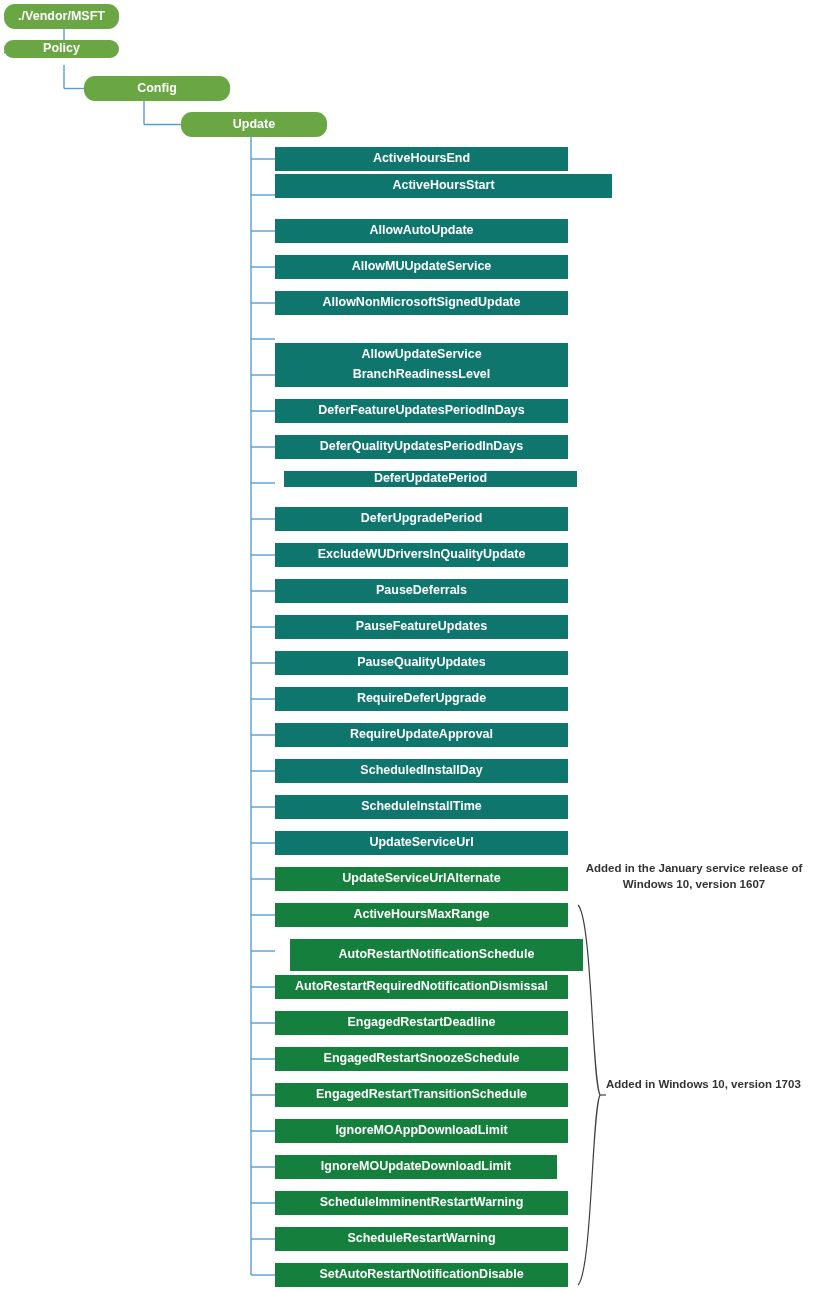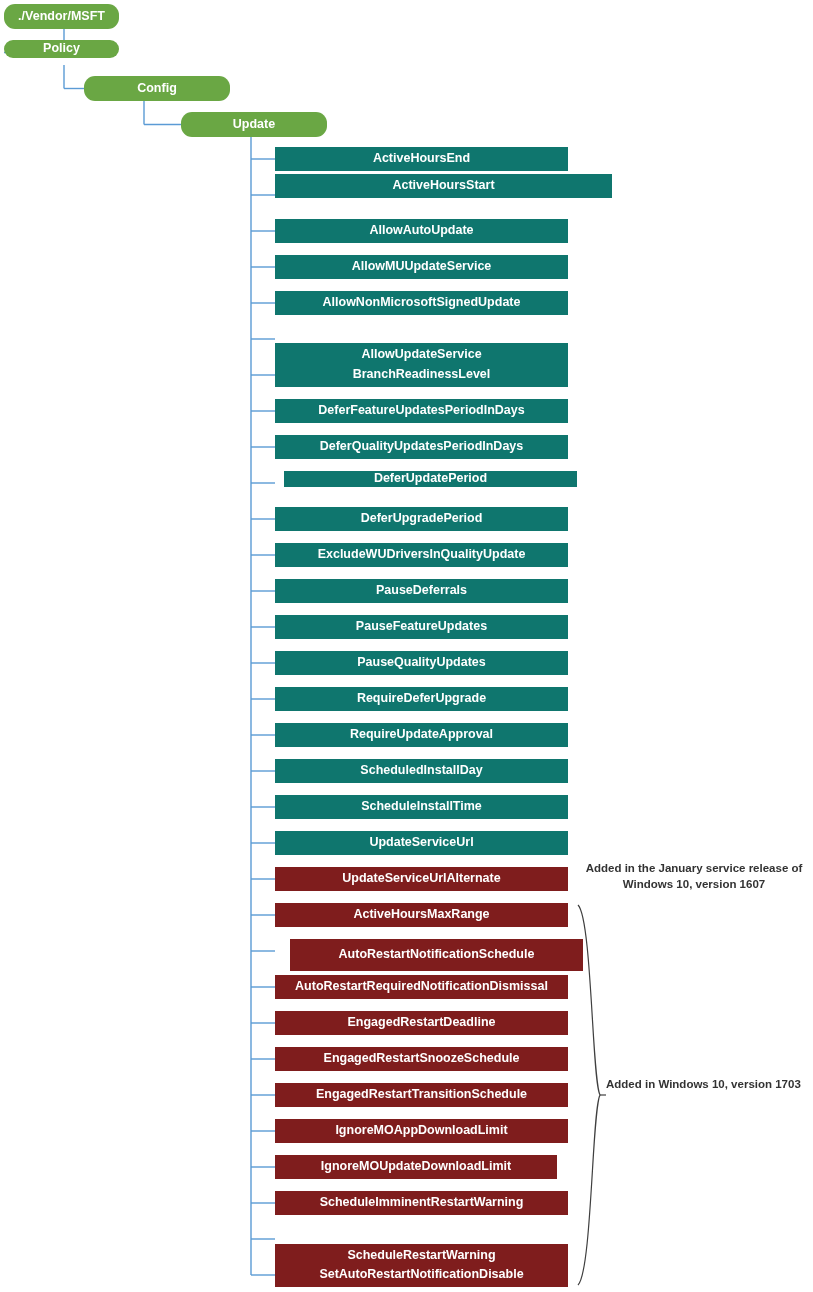--- a/index.html
+++ b/index.html
@@ -42,21 +42,21 @@
   .node.root {
     border-radius: 11px;
     background: #6aa744;
     font-size: 12.5px;
   }
   .node.leaf-green {
     background: #0f766e;
     border-radius: 0;
   }
   .node.leaf-blue {
-    background: #7f1d1d;
+    background: #15803d;
     border-radius: 0;
   }
   .annotation {
     position: absolute;
     color: #333333;
     font-size: 11.5px;
     line-height: 1.35;
     text-align: center;
     white-space: pre-line;
   }
@@ -146,21 +146,21 @@
       <div class="node leaf-blue" style="left: 275px; top: 867px; width: 293px; height: 24px;">UpdateServiceUrlAlternate</div>
       <div class="node leaf-blue" style="left: 275px; top: 903px; width: 293px; height: 24px;">ActiveHoursMaxRange</div>
       <div class="node leaf-blue" style="left: 290px; top: 939px; width: 293px; height: 32px;">AutoRestartNotificationSchedule</div>
       <div class="node leaf-blue" style="left: 275px; top: 975px; width: 293px; height: 24px;">AutoRestartRequiredNotificationDismissal</div>
       <div class="node leaf-blue" style="left: 275px; top: 1011px; width: 293px; height: 24px;">EngagedRestartDeadline</div>
       <div class="node leaf-blue" style="left: 275px; top: 1047px; width: 293px; height: 24px;">EngagedRestartSnoozeSchedule</div>
       <div class="node leaf-blue" style="left: 275px; top: 1083px; width: 293px; height: 24px;">EngagedRestartTransitionSchedule</div>
       <div class="node leaf-blue" style="left: 275px; top: 1119px; width: 293px; height: 24px;">IgnoreMOAppDownloadLimit</div>
       <div class="node leaf-blue" style="left: 275px; top: 1155px; width: 282px; height: 24px;">IgnoreMOUpdateDownloadLimit</div>
       <div class="node leaf-blue" style="left: 275px; top: 1191px; width: 293px; height: 24px;">ScheduleImminentRestartWarning</div>
-      <div class="node leaf-blue" style="left: 275px; top: 1227px; width: 293px; height: 24px; margin-top: 17px;">ScheduleRestartWarning</div>
+      <div class="node leaf-blue" style="left: 275px; top: 1227px; width: 293px; height: 24px;">ScheduleRestartWarning</div>
       <div class="node leaf-blue" style="left: 275px; top: 1263px; width: 293px; height: 24px;">SetAutoRestartNotificationDisable</div>
     </div>
   <div id="annotations-layer">
       <div class="annotation" style="left: 578px; top: 861px; width: 232px;">Added in the January service release of
 Windows 10, version 1607</div>
       <div class="annotation left-align" style="left: 606px; top: 1077px; width: 205px;">Added in Windows 10, version 1703</div>
     </div>
 
 </div>
 

